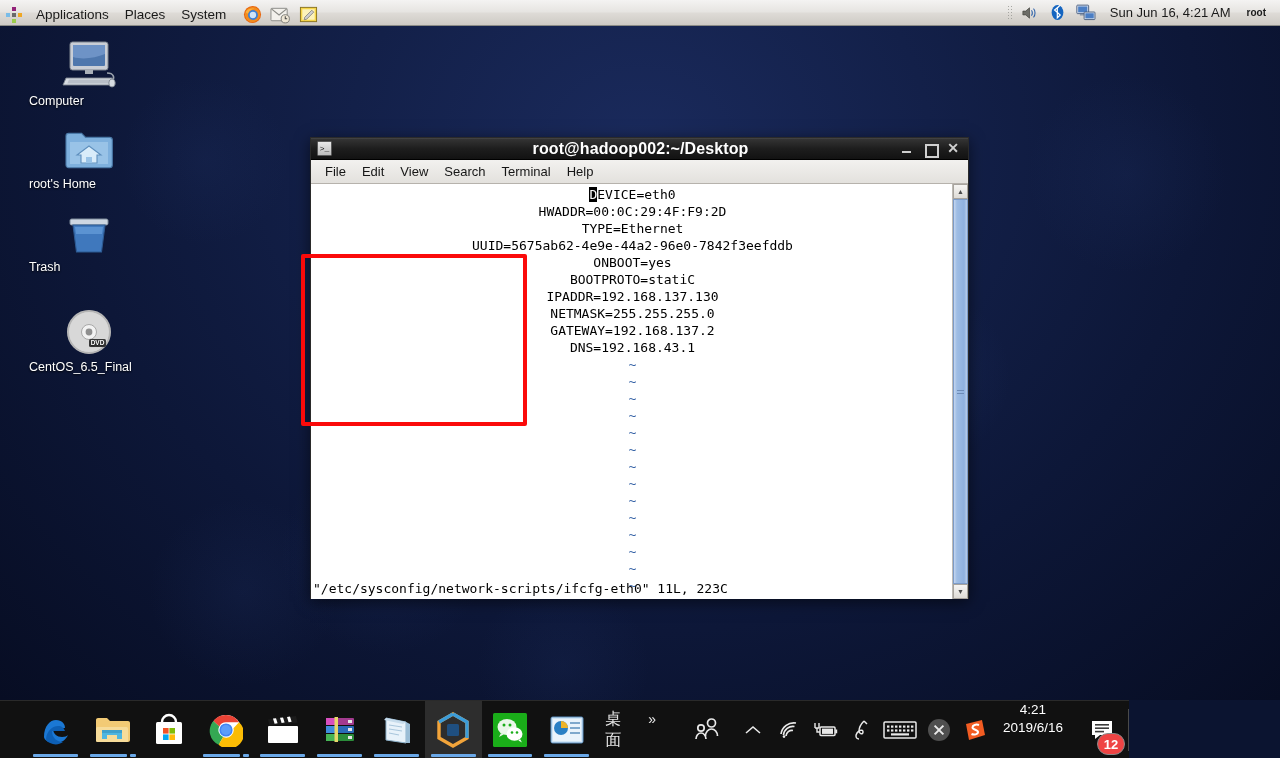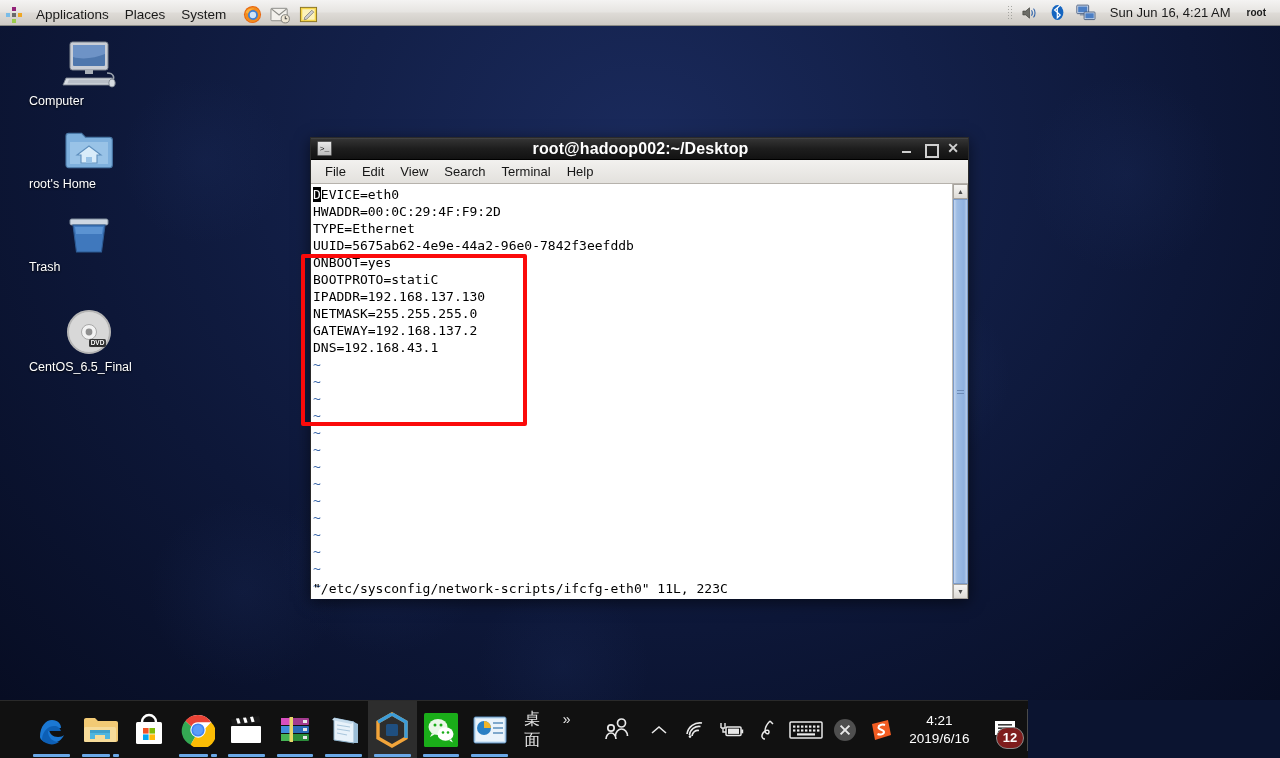--- a/index.html
+++ b/index.html
@@ -86,21 +86,21 @@
 
   #term-menubar {
     height:24px; background:linear-gradient(to bottom,#f2f1ef,#e3e1dd);
     border-bottom:1px solid #b6b2ac;
     display:flex; align-items:center; padding-left:6px;
     font-size:13px; color:#161616;
   }
   #term-menubar .mi { padding:2px 8px; cursor:default; }
 
   #term-body {
-    position:relative; height:415px; background:#ffffff; display:flex;
+    position:relative; height:415px; background:#ffffff; display:flex;text-align:center;
   }
   #term-text {
     flex:1; position:relative;
     font-family:"DejaVu Sans Mono","Liberation Mono",monospace;
     font-size:13px; line-height:17px; color:#000;
     padding:2px 0 0 2px; overflow:hidden;
   }
   #term-text .ln { white-space:pre; height:17px; }
   .cursor { background:#000; color:#fff; }
   .tilde { color:#3a66a8; }
@@ -133,22 +133,22 @@
   #sb-thumb .ridges i { display:block; height:1px; background:#6d8bb6; margin:2px 0; }
 
   
   #red-box {
     position:absolute; left:301px; top:228px; width:226px; height:172px;
     border:4px solid #fb0a0a; border-radius:2px; pointer-events:none; z-index:40;
   }
 
   
   #taskbar {
-    position:absolute; left:0; bottom:0; width:1028px; height:58px;
-    background:#111111; display:flex; align-items:center;
+    position:absolute; left:0; bottom:0; width:1129px; height:58px;
+    background:#111111; display:flex; 
     border-top:1px solid #2a2a2a;
   }
   .tb-app {
     width:59px; height:58px; position:relative;
     display:flex; align-items:center; justify-content:center; cursor:pointer;
   }
   .tb-app.active { background:#2d2d2d; }
   .tb-app .uline {
     position:absolute; bottom:2px; height:3px; background:#6aa8e8; border-radius:1px;
   }
@@ -170,23 +170,23 @@
     width:36px; height:58px; display:flex; align-items:center; justify-content:center;
     cursor:pointer; color:#e9e9e9;
   }
   #tb-clock {
     color:#ffffff; font-size:13.5px; line-height:18px; text-align:center;
     padding:0 14px 0 10px; cursor:pointer; white-space:nowrap;
   }
   #tb-notify { width:54px; height:58px; position:relative; display:flex;
     align-items:center; justify-content:center; cursor:pointer; }
   #tb-badge {
-    position:absolute; right:4px; bottom:10px;
+    position:absolute; right:4px; bottom:4px;
     min-width:28px; height:22px; border-radius:11px;
-    background:#7f1d1d; border:1px solid #8a8a8a;
+    background:#ef4444; border:1px solid #8a8a8a;
     color:#ffffff; font-size:13px; font-weight:bold;
     display:flex; align-items:center; justify-content:center;margin-top:40px;
   }
   #tb-rightedge { position:absolute; right:0; top:8px; width:1px; height:42px; background:#4a4a4a; }
 </style>
 </head>
 <body>
 
 <div id="top-panel">
   <div class="panel-left">

